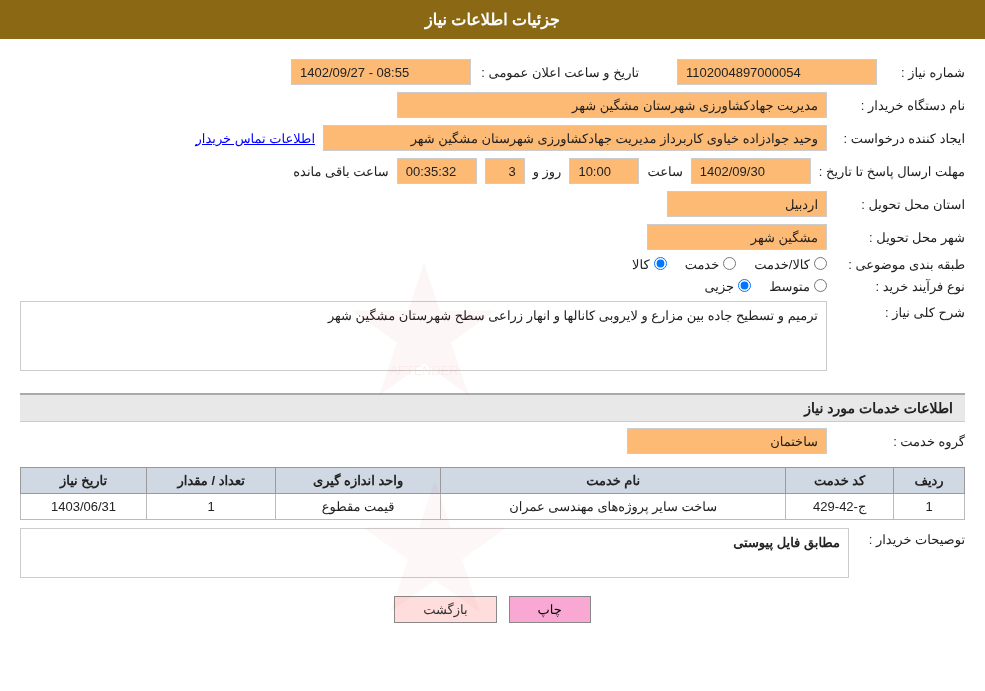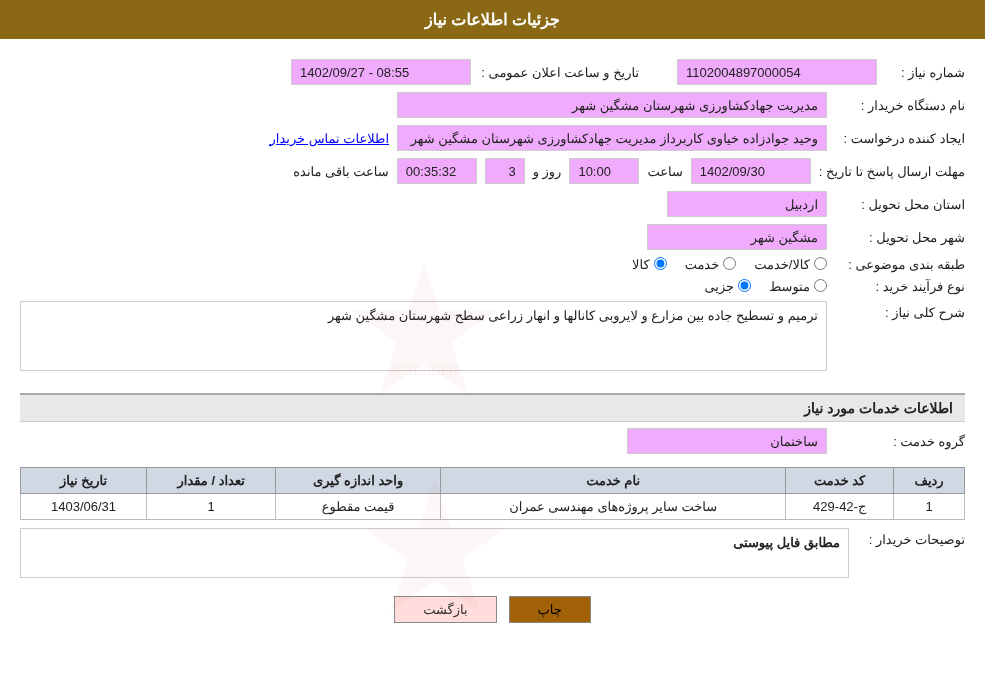--- a/index.html
+++ b/index.html
@@ -29,21 +29,21 @@
     }
     .label {
       color: #222;
       font-size: 13px;
       white-space: nowrap;
       min-width: 90px;
       text-align: right;
     }
     .value-box {
       border: 1px solid #ccc;
-      background: #f0abfc;
+      background: #fdba74;
       padding: 3px 8px;
       font-size: 13px;
       height: 26px;
       display: inline-flex;
       align-items: center;
     }
     .link-blue {
       color: #00f;
       text-decoration: underline;
       cursor: pointer;
@@ -116,21 +116,21 @@
       margin: 18px 0 14px 0;
     }
     .btn {
       padding: 5px 28px;
       font-size: 13px;
       cursor: pointer;
       border: 1px solid #888;
       background: #f0f0f0;
     }
     .btn-print {
-      background: #a16207;
+      background: #f9a8d4;
       border: 1px solid #888;
     }
     .btn-back {
       background: #ffdddd;
       border: 1px solid #888;
       color: #333;
     }
     .watermark {
       position: absolute;
       left: 50%;
@@ -194,21 +194,21 @@
       <span class="value-box" style="width:180px; direction:ltr;">1402/09/27 - 08:55</span>
     </div>
 
     <div class="row-line">
       <span class="label" style="min-width:130px;">نام دستگاه خریدار :</span>
       <span class="value-box" style="width:430px;">مدیریت جهادکشاورزی شهرستان مشگین شهر</span>
     </div>
 
     <div class="row-line">
       <span class="label" style="min-width:130px;">ایجاد کننده درخواست :</span>
-      <span class="value-box" style="width:430px;">وحید جوادزاده خیاوی کاربرداز مدیریت جهادکشاورزی شهرستان مشگین شهر</span>
+      <span class="value-box" style="width:504px;">وحید جوادزاده خیاوی کاربرداز مدیریت جهادکشاورزی شهرستان مشگین شهر</span>
       <span class="link-blue" style="margin-right:0;">اطلاعات تماس خریدار</span>
     </div>
 
     <div class="row-line">
       <span class="label" style="min-width:130px;">مهلت ارسال پاسخ تا تاریخ :</span>
       <span class="value-box" style="width:120px; direction:ltr;">1402/09/30</span>
       <span class="inline-label">ساعت</span>
       <span class="value-box" style="width:70px; direction:ltr;">10:00</span>
       <span class="inline-label">روز و</span>
       <span class="value-box" style="width:40px;">3</span>

